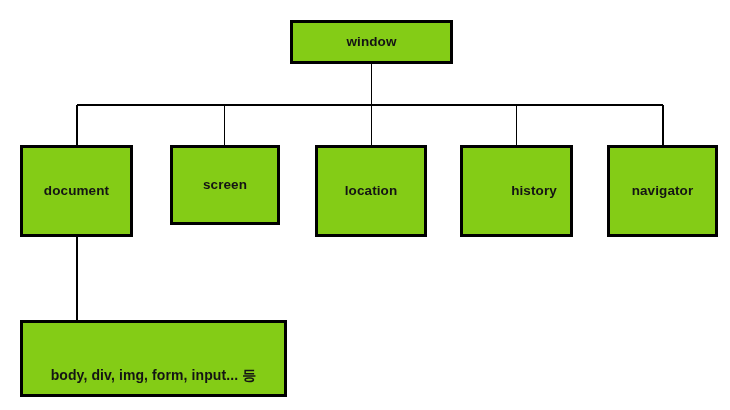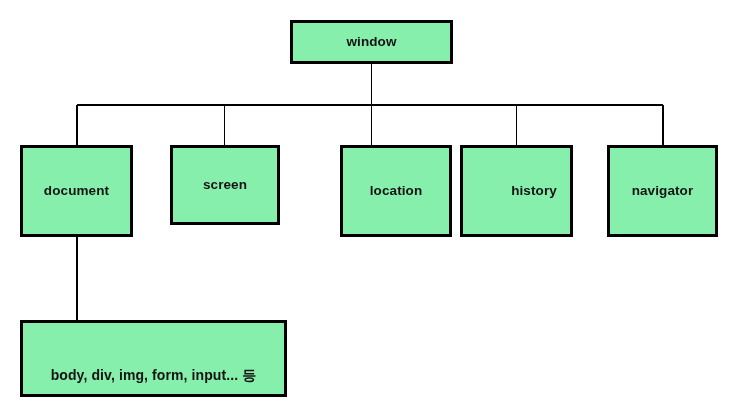--- a/index.html
+++ b/index.html
@@ -22,41 +22,41 @@
     left: 0;
     top: 0;
     width: 730px;
     height: 410px;
     pointer-events: none;
   }
   .node {
     position: absolute;
     box-sizing: border-box;
     border: 3px solid #000000;
-    background: #86efac;
+    background: #84cc16;
     display: flex;
     align-items: center;
     justify-content: center;
     z-index: 2;
   }
   .node-label {
     font-family: "Liberation Sans", sans-serif;
     font-weight: bold;
     font-size: 13.5px;
     color: #141414;
     letter-spacing: 0.1px;
     line-height: 1;
     white-space: nowrap;
   }
   
   #node-window   { left: 290px; top: 20px;  width: 163px; height: 44px; }
   
   #node-document { left: 20px;  top: 145px; width: 113px; height: 92px; text-align: right; }
   #node-screen   { left: 170px; top: 145px; width: 110px; height: 80px; }
-  #node-location { left: 315px; top: 145px; width: 112px; height: 92px; margin-left: 25px; }
+  #node-location { left: 315px; top: 145px; width: 112px; height: 92px; }
   #node-history  { left: 460px; top: 145px; width: 113px; height: 92px; padding-left: 35px; }
   #node-navigator{ left: 607px; top: 145px; width: 111px; height: 92px; align-items: center; }
   
   #node-elements { left: 20px;  top: 320px; width: 267px; height: 77px; }
   #node-elements .node-label { font-size: 14px; margin-top: 32px; }
 </style>
 </head>
 <body>
 
 <div id="diagram">

